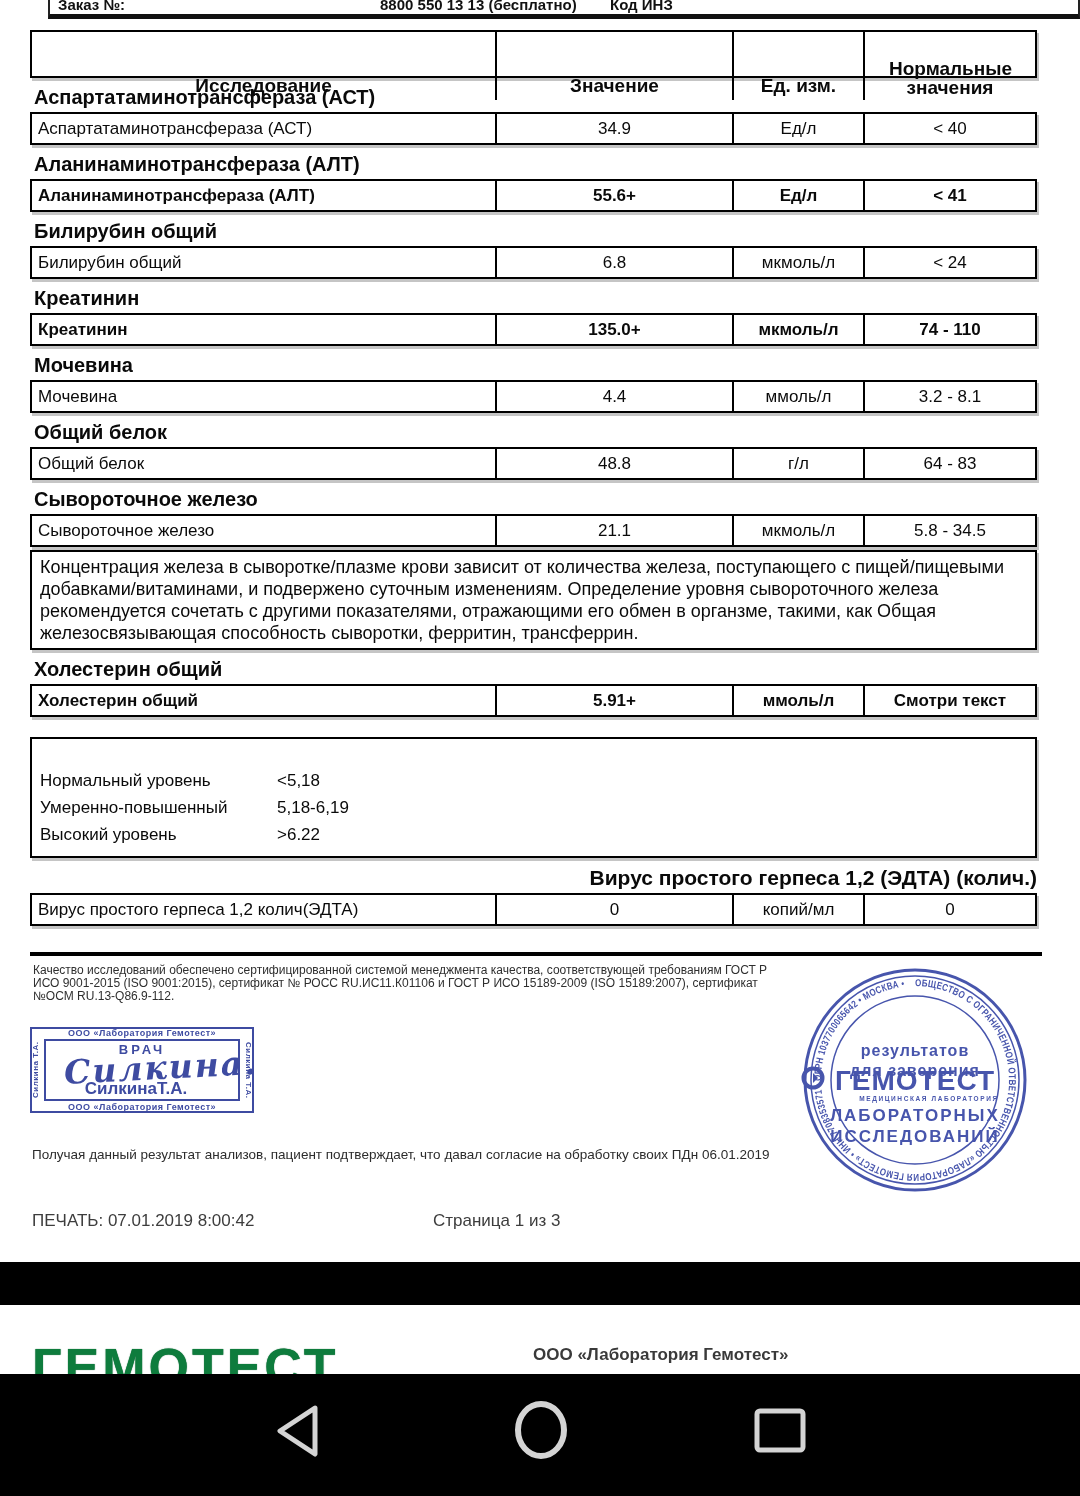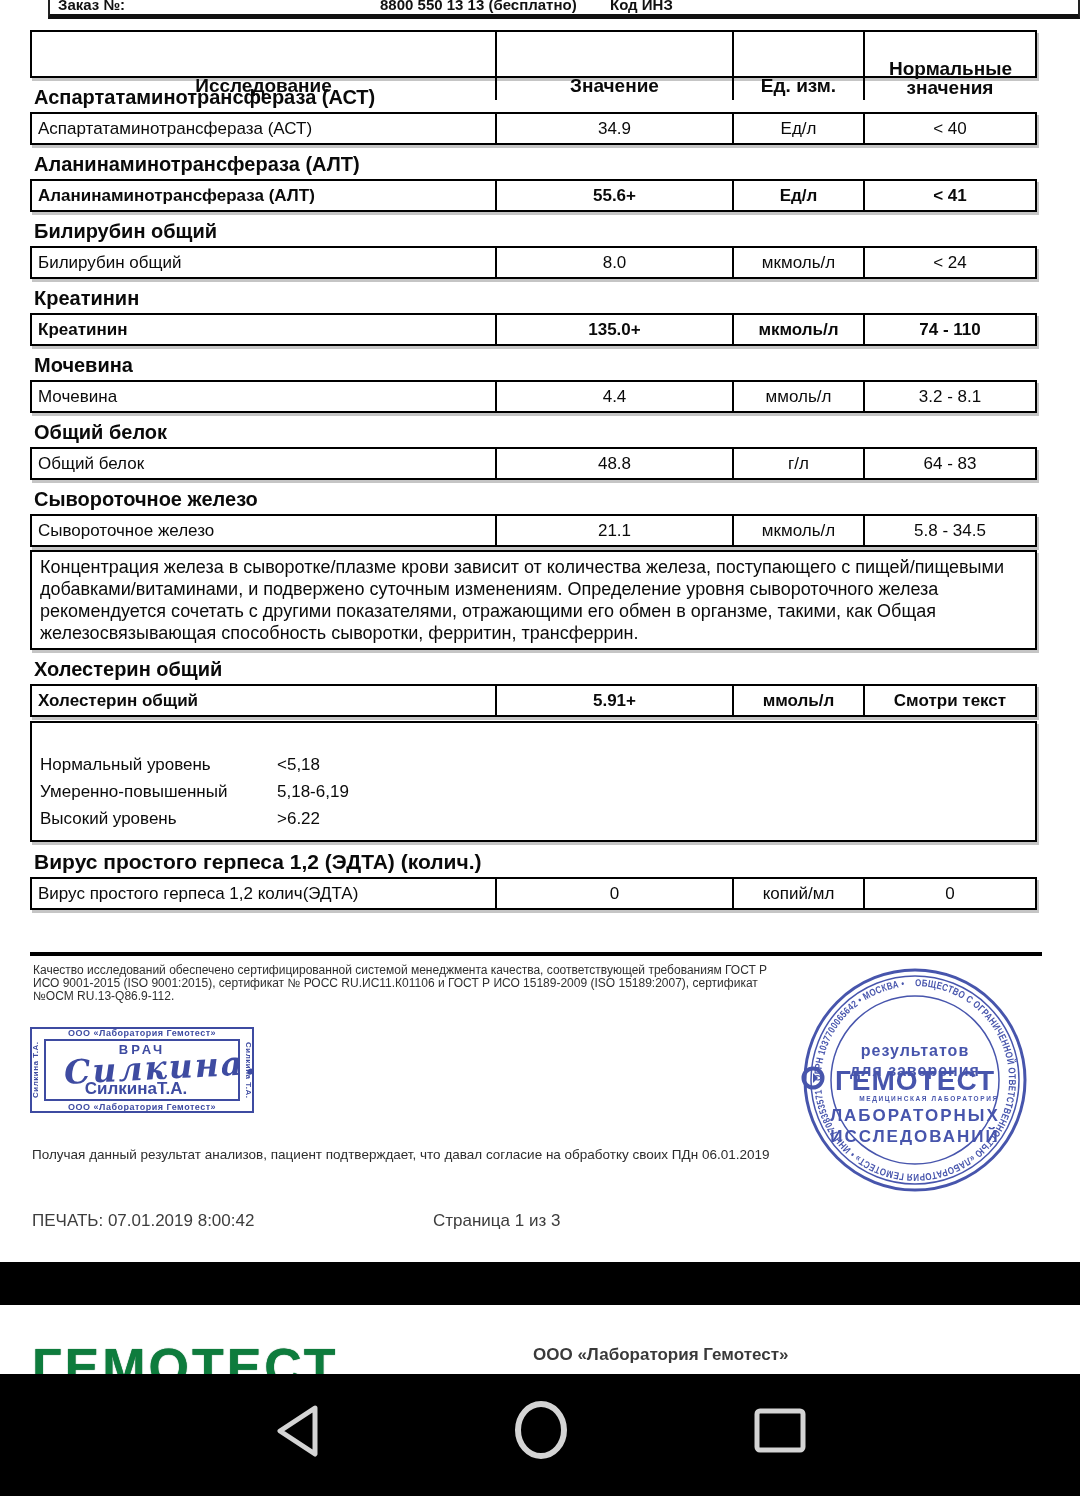--- a/index.html
+++ b/index.html
@@ -17,31 +17,31 @@
 
   .hdr-box,.row-box{display:grid;grid-template-columns:463px 237px 131px 1fr;
     border:2px solid #000;background:#fff;box-shadow:2px 3px 0 rgba(90,90,90,.35);}
   .hdr-box{height:44px;}
   .hc{height:100%;display:flex;flex-direction:column;justify-content:flex-end;align-items:center;
       font-size:19px;font-weight:bold;padding-bottom:3px;box-sizing:border-box;}
   .hc + .hc{border-left:2px solid #000;}
   .hc .wrap2{width:122px;text-align:center;line-height:19px;margin-top:27px;}
 
   .sec-h{font-size:20px;line-height:24px;font-weight:bold;margin:7px 0 0 4px;}
-  .sec-h.big{font-size:21px;line-height:25px;}
+  .sec-h.big{font-size:21px;line-height:25px;text-align:right;}
 
   .row-box{height:29px;margin-top:3px;align-items:stretch;}
   .c{display:flex;align-items:center;justify-content:center;font-size:17px;}
   .c + .c{border-left:2px solid #000;}
   .c.name{justify-content:flex-start;padding-left:6px;}
   .row-box.abn .c{font-weight:bold;}
 
   .note-box{border:2px solid #000;box-shadow:2px 3px 0 rgba(90,90,90,.35);margin-top:3px;
             padding:4px 10px 4px 8px;font-size:18px;line-height:22px;}
-  .levels-box{border:2px solid #000;box-shadow:2px 3px 0 rgba(90,90,90,.35);margin-top:4px;
+  .levels-box{border:2px solid #000;box-shadow:2px 3px 0 rgba(90,90,90,.35);margin-top:20px;
               height:89px;padding:28px 0 0 8px;font-size:17px;line-height:27px;}
   .lv{display:flex;} .lv .lbl{width:237px;}
 
   .rule{position:absolute;left:30px;top:952px;width:1012px;height:4px;background:#000;}
   .cert{position:absolute;left:33px;top:964px;width:742px;font-size:12px;line-height:13px;color:#2f2f2f;}
   .consent{position:absolute;left:32px;top:1147px;font-size:13.5px;color:#2c2c2c;}
   .print-line{position:absolute;left:32px;top:1211px;font-size:17px;color:#3d3d3d;}
   .page-num{position:absolute;left:433px;top:1211px;font-size:17px;color:#3d3d3d;}
 
   
@@ -118,21 +118,21 @@
       <div class="row-box abn">
         <div class="c name">Аланинаминотрансфераза (АЛТ)</div>
         <div class="c">55.6+</div>
         <div class="c">Ед/л</div>
         <div class="c">&lt; 41</div>
       </div>
 
       <div class="sec-h">Билирубин общий</div>
       <div class="row-box">
         <div class="c name">Билирубин общий</div>
-        <div class="c">8.0</div>
+        <div class="c">6.8</div>
         <div class="c">мкмоль/л</div>
         <div class="c">&lt; 24</div>
       </div>
 
       <div class="sec-h">Креатинин</div>
       <div class="row-box abn">
         <div class="c name">Креатинин</div>
         <div class="c">135.0+</div>
         <div class="c">мкмоль/л</div>
         <div class="c">74 - 110</div>

